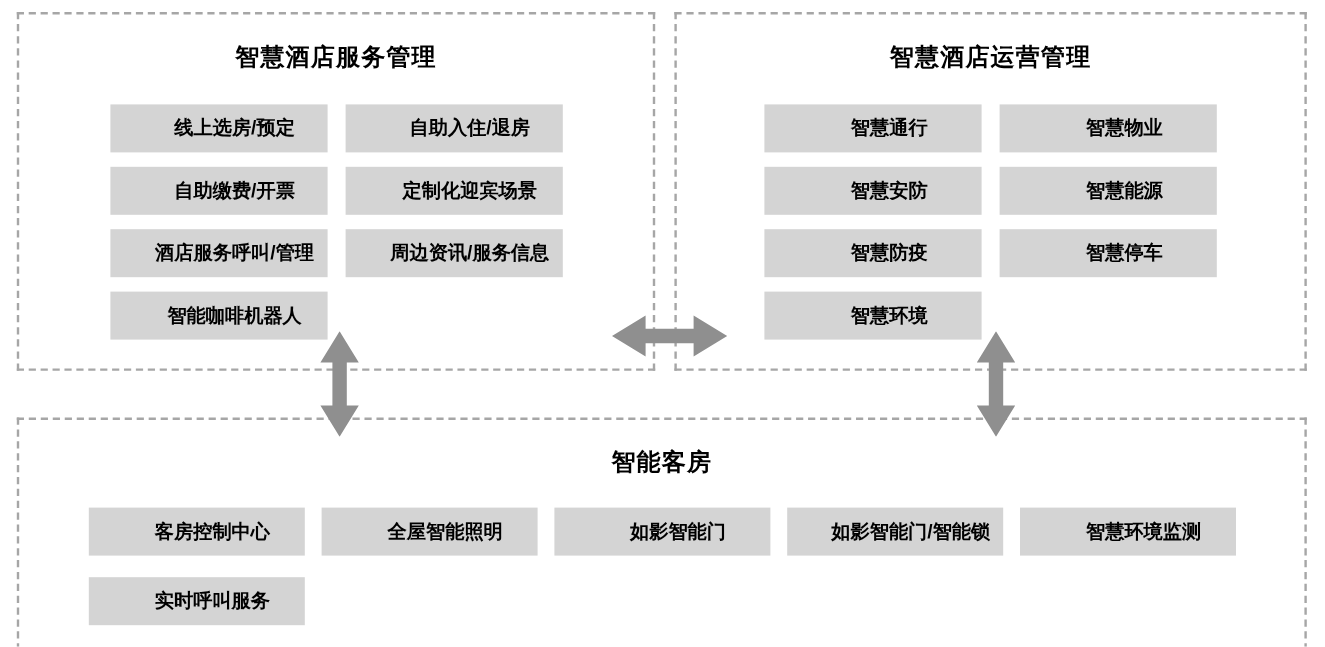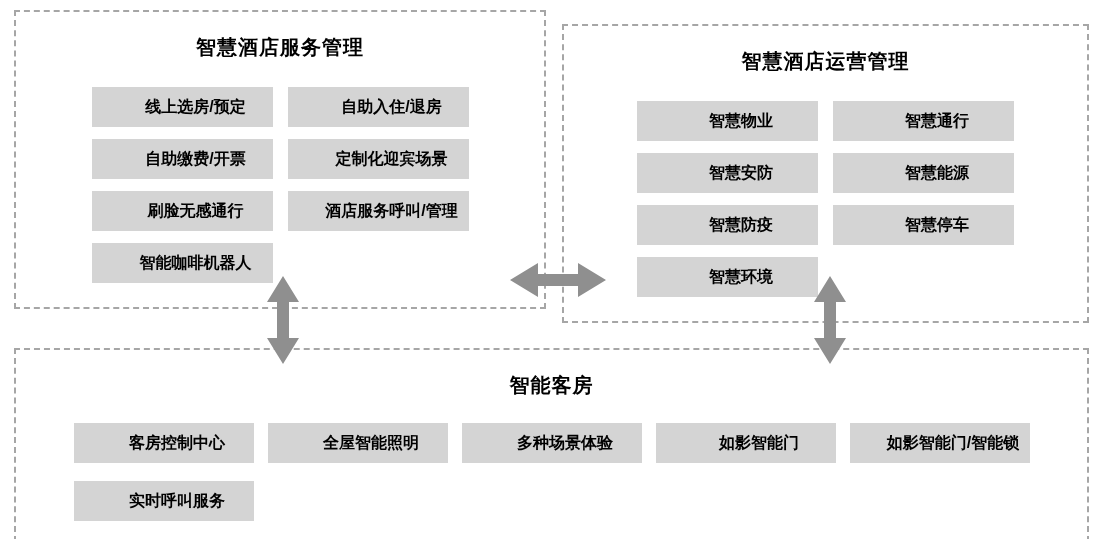--- a/index.html
+++ b/index.html
@@ -12,21 +12,21 @@
     color: var(--text, #000000);
     overflow: hidden;
   }
   .panel {
     position: absolute;
     border: 2px dashed var(--panel-border, #a6a6a6);
     box-sizing: border-box;
     background: #ffffff;
   }
   .panel-service   { left: 14px;  top: 10px;  width: 532px;  height: 299px; }
-  .panel-operation { left: 562px; top: 24px;  width: 527px;  height: 299px; }
+  .panel-operation { left: 562px; top: 10px;  width: 527px;  height: 299px; }
   .panel-room      { left: 14px;  top: 348px; width: 1075px; height: 194px; }
   .panel-title {
     margin: 22px 0 0 0;
     text-align: center;
     font-size: 20px;
     font-weight: bold;
     letter-spacing: 1px;
   }
   .grid {
     display: grid;
@@ -64,47 +64,47 @@
 
 <div class="canvas">
 
   <section class="panel panel-service">
     <h2 class="panel-title">智慧酒店服务管理</h2>
     <div class="grid grid-2">
       <div class="box">线上选房/预定</div>
       <div class="box">自助入住/退房</div>
       <div class="box">自助缴费/开票</div>
       <div class="box">定制化迎宾场景</div>
-      <div class="box">刷脸无感通行</div>
       <div class="box">酒店服务呼叫/管理</div>
+      <div class="box">周边资讯/服务信息</div>
       <div class="box">智能咖啡机器人</div>
     </div>
   </section>
 
   <section class="panel panel-operation">
     <h2 class="panel-title">智慧酒店运营管理</h2>
     <div class="grid grid-2">
+      <div class="box">智慧通行</div>
       <div class="box">智慧物业</div>
-      <div class="box">智慧通行</div>
       <div class="box">智慧安防</div>
       <div class="box">智慧能源</div>
       <div class="box">智慧防疫</div>
       <div class="box">智慧停车</div>
       <div class="box">智慧环境</div>
     </div>
   </section>
 
   <section class="panel panel-room">
     <h2 class="panel-title">智能客房</h2>
     <div class="grid grid-5">
       <div class="box">客房控制中心</div>
       <div class="box">全屋智能照明</div>
-      <div class="box">多种场景体验</div>
       <div class="box">如影智能门</div>
       <div class="box">如影智能门/智能锁</div>
+      <div class="box">智慧环境监测</div>
       <div class="box">实时呼叫服务</div>
     </div>
   </section>
 
   <svg class="arrow arrow-h" width="96" height="38" viewBox="0 0 96 38" aria-hidden="true">
     <polygon points="0,19 28,2 28,13 68,13 68,2 96,19 68,36 68,25 28,25 28,36"></polygon>
   </svg>
 
   <svg class="arrow arrow-v1" width="34" height="88" viewBox="0 0 34 88" aria-hidden="true">
     <polygon points="17,0 33,26 23,26 23,62 33,62 17,88 1,62 11,62 11,26 1,26"></polygon>

